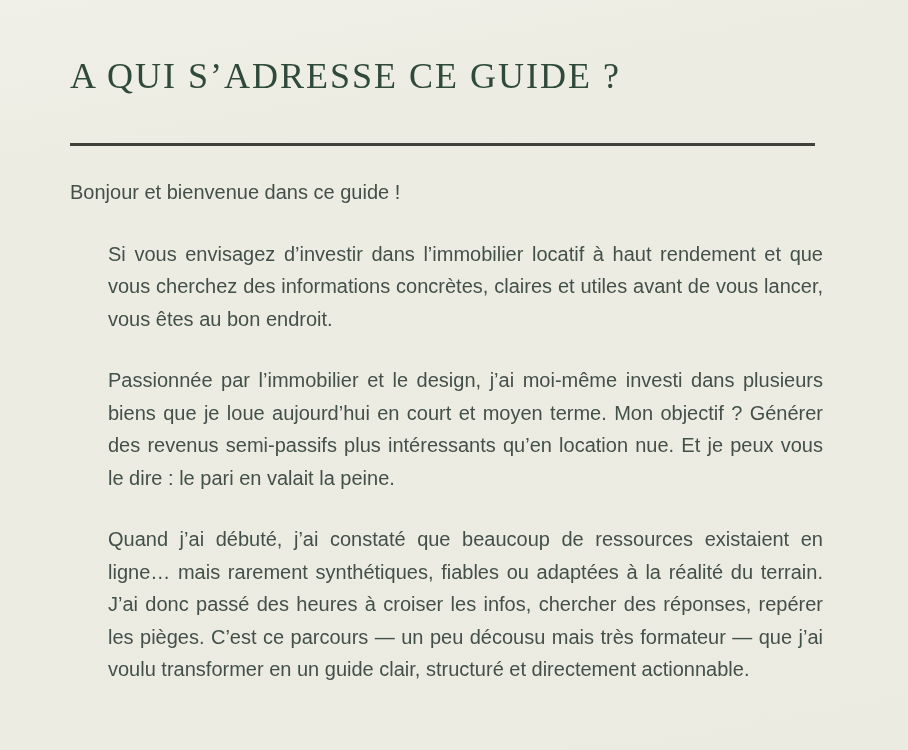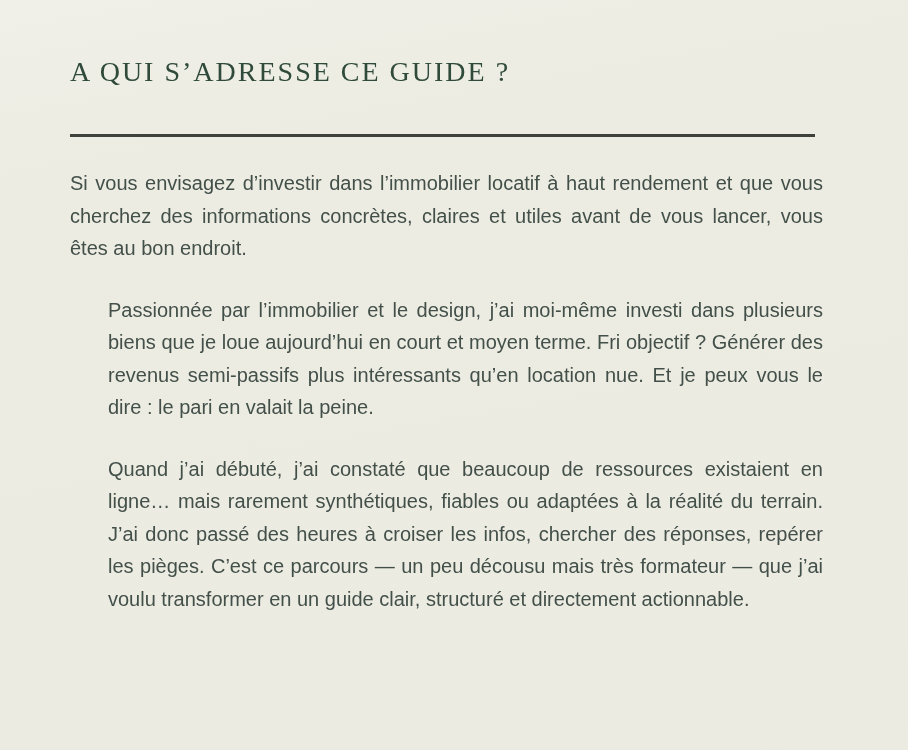--- a/index.html
+++ b/index.html
@@ -17,21 +17,21 @@
   .page {
     width: 908px;
     height: 750px;
     padding: 56px 85px 0 70px;
     background: linear-gradient(170deg, #f0f0e9 0%, #ECECE2 20%, #EBEBE1 100%);
   }
   .title {
     margin: 0;
     font-family: "Liberation Serif", "DejaVu Serif", serif;
     font-weight: 400;
-    font-size: 28px;
+    font-size: 36px;
     line-height: 1.15;
     letter-spacing: 2px;
     color: #2F4A3A;
     white-space: nowrap;
   }
   .rule {
     width: 745px;
     height: 3px;
     margin-top: 46px;
     background: #3E423B;
@@ -58,17 +58,18 @@
 </style>
 </head>
 <body>
 
 <div class="page">
   <h1 class="title">A QUI S’ADRESSE CE GUIDE ?</h1>
 
   <div class="rule"></div>
 
   <div class="content">
+    <p>Bonjour et bienvenue dans ce guide !</p>
     <p class="justify">Si vous envisagez d’investir dans l’immobilier locatif à haut rendement et que vous cherchez des informations concrètes, claires et utiles avant de vous lancer, vous êtes au bon endroit.</p>
-    <p class="justify">Passionnée par l’immobilier et le design, j’ai moi-même investi dans plusieurs biens que je loue aujourd’hui en court et moyen terme. Fri objectif ? Générer des revenus semi-passifs plus intéressants qu’en location nue. Et je peux vous le dire : le pari en valait la peine.</p>
+    <p class="justify">Passionnée par l’immobilier et le design, j’ai moi-même investi dans plusieurs biens que je loue aujourd’hui en court et moyen terme. Mon objectif ? Générer des revenus semi-passifs plus intéressants qu’en location nue. Et je peux vous le dire : le pari en valait la peine.</p>
     <p class="justify">Quand j’ai débuté, j’ai constaté que beaucoup de ressources existaient en ligne… mais rarement synthétiques, fiables ou adaptées à la réalité du terrain. J’ai donc passé des heures à croiser les infos, chercher des réponses, repérer les pièges. C’est ce parcours — un peu décousu mais très formateur — que j’ai voulu transformer en un guide clair, structuré et directement actionnable.</p>
   </div>
 </div>
 
 </body></html>

